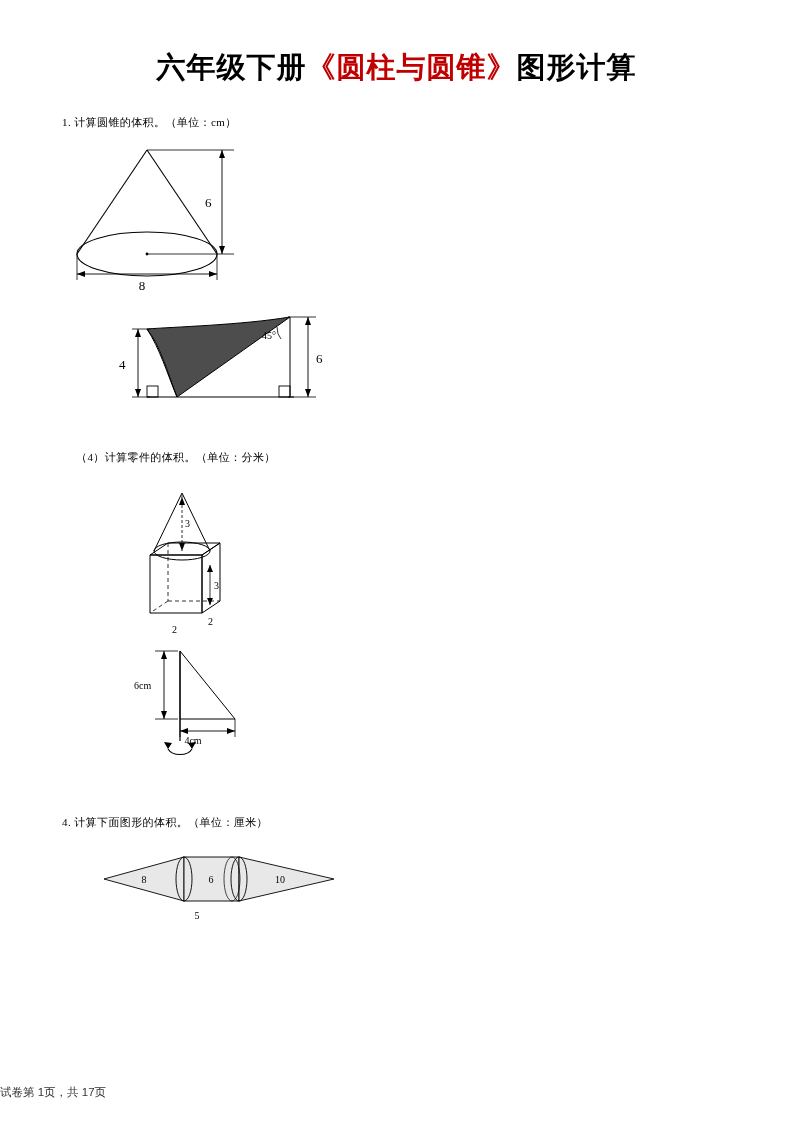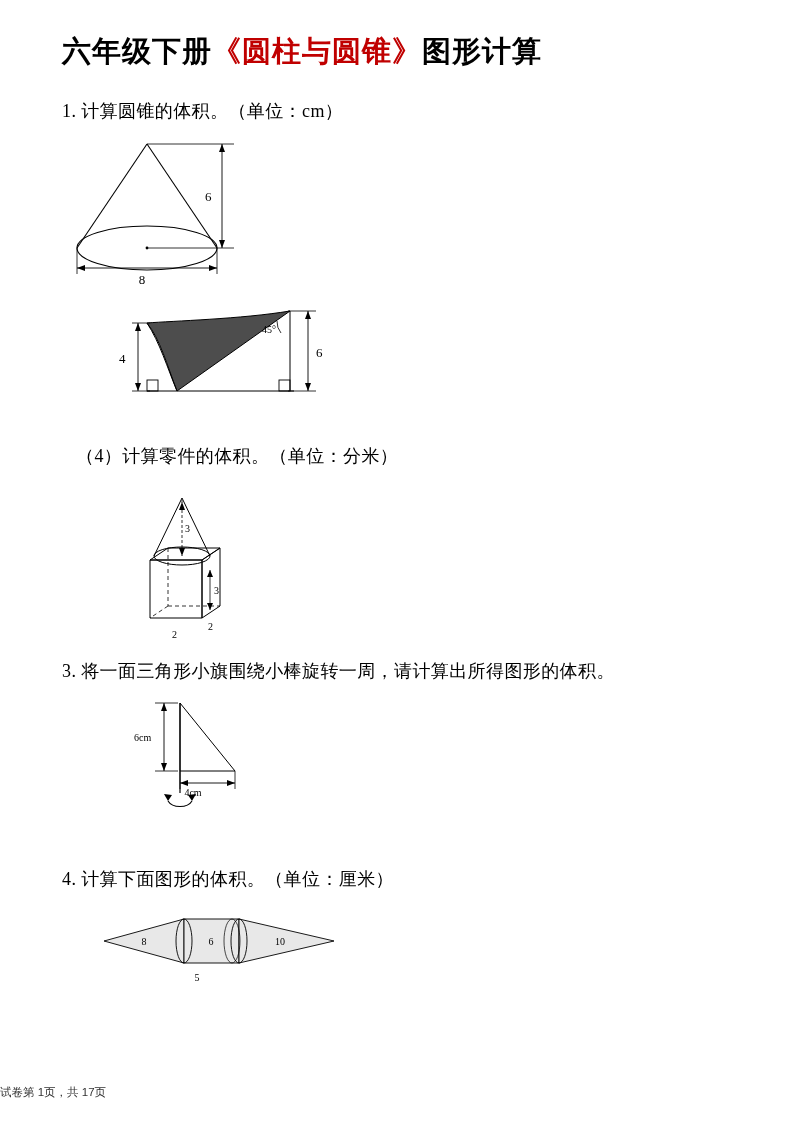--- a/index.html
+++ b/index.html
@@ -17,31 +17,32 @@
   }
   .page {
     position: relative;
     width: 793px;
     height: 1122px;
     box-sizing: border-box;
     padding: 0 62px;
   }
   .title {
     margin: 0;
-    padding-top: 32px;
+    padding-top: 48px;
+    text-align: center;
     font-size: 29px;
     font-weight: bold;
     letter-spacing: 1px;
     white-space: nowrap;
   }
   .title .red {
     color: #c00000;
   }
   .q {
-    font-size: 18px;
+    font-size: 11px;
     line-height: 1.5;
     margin: 0;
     letter-spacing: 0.4px;
   }
   .q1 { margin-top: 26px; }
   .q2 { margin-top: 18px; }
   .q2b { margin-top: 18px; padding-left: 14px; }
   .q3 { margin-top: 20px; }
   .q4 { margin-top: 33px; }
 
@@ -174,24 +175,20 @@
       <polygon points="128,92 125,99 131,99" fill="#000"></polygon>
       <polygon points="128,132 125,125 131,125" fill="#000"></polygon>
       <text class="lbl-sm" x="132" y="116">3</text>
 
       <text class="lbl-sm" x="126" y="152">2</text>
 
       <text class="lbl-sm" x="90" y="160">2</text>
     </svg>
   </div>
 
-  <p class="q q3">
-    <span>3.</span>
-    <span>将一面三角形小旗围绕小棒旋转一周，请计算出所得图形的体积。</span>
-  </p>
   <div class="fig fig3">
     <svg width="280" height="140" viewBox="0 0 280 140" style="margin-left:18px;">
 
       <line x1="100" y1="10" x2="100" y2="100" stroke="#000" stroke-width="1.2"></line>
 
       <polygon points="100,10 155,78 100,78" fill="none" stroke="#000" stroke-width="1"></polygon>
 
       <line x1="75" y1="10" x2="98" y2="10" stroke="#000" stroke-width="0.8"></line>
       <line x1="75" y1="78" x2="98" y2="78" stroke="#000" stroke-width="0.8"></line>
       <line x1="84" y1="10" x2="84" y2="78" stroke="#000" stroke-width="0.9"></line>

